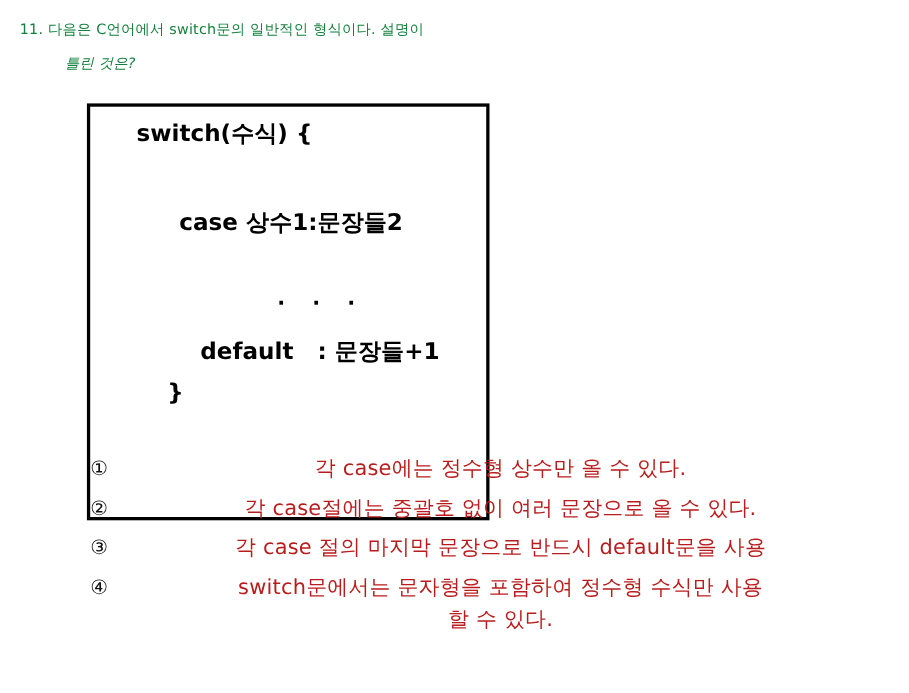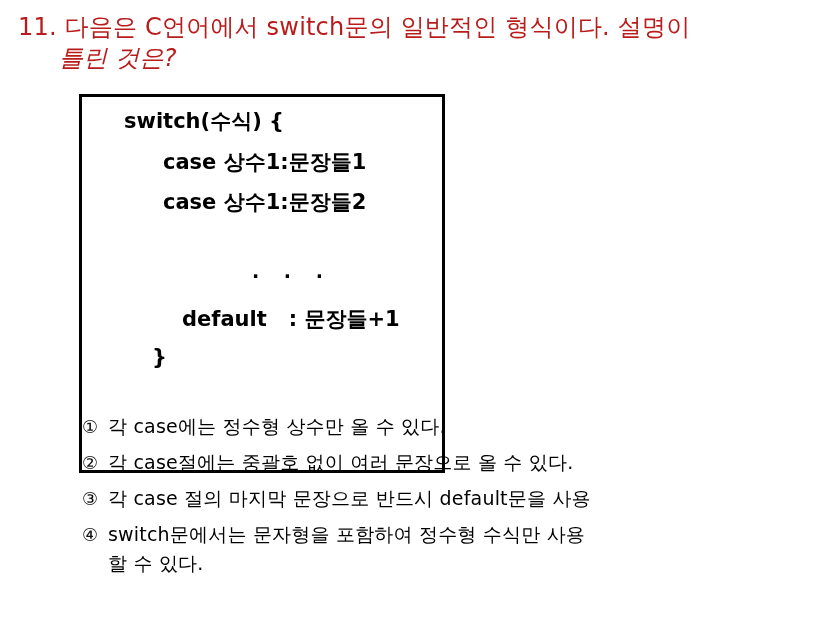--- a/index.html
+++ b/index.html
@@ -18,25 +18,25 @@
   }
 
   
   #question-stem {
     position: absolute;
     left: 18px;
     top: 12px;
     width: 700px;
   }
   .stem-line {
-    font-size: 24px;
+    font-size: 13px;
     line-height: 31px;
     letter-spacing: 0.2px;
     white-space: pre;
-    color: #b91c1c;
+    color: #15803d;
   }
   .stem-line.second {
     padding-left: 41px;
     font-style: italic;
   }
 
   
   #code-box {
     position: absolute;
     left: 79px;
@@ -91,38 +91,38 @@
     color: #111111;
     text-align: left;
   }
   .choice-body {
     flex: 1 1 auto;
   }
   .choice-text {
     font-size: 19px;
     line-height: 29px;
     white-space: pre;
-    color: #000000;
+    color: #b91c1c;
     letter-spacing: 0.2px;
+    text-align: center;
   }
   .choice-text.cont {
     padding-left: 0px;
   }
 </style>
 </head>
 <body>
 
 <div id="question-stem">
   <div class="stem-line first">11. 다음은 C언어에서 switch문의 일반적인 형식이다. 설명이</div>
   <div class="stem-line second">틀린 것은?</div>
 </div>
 
 <div id="code-box">
   <div class="code-line l1">switch(수식) {</div>
-  <div class="code-line l2">case 상수1:문장들1</div>
   <div class="code-line l3">case 상수1:문장들2</div>
   <div class="code-line l5">· · ·</div>
   <div class="code-line l6">default   : 문장들+1</div>
   <div class="code-line l7">}</div>
 </div>
 
 <div id="choices">
 
   <div class="choice">
     <div class="choice-row">

